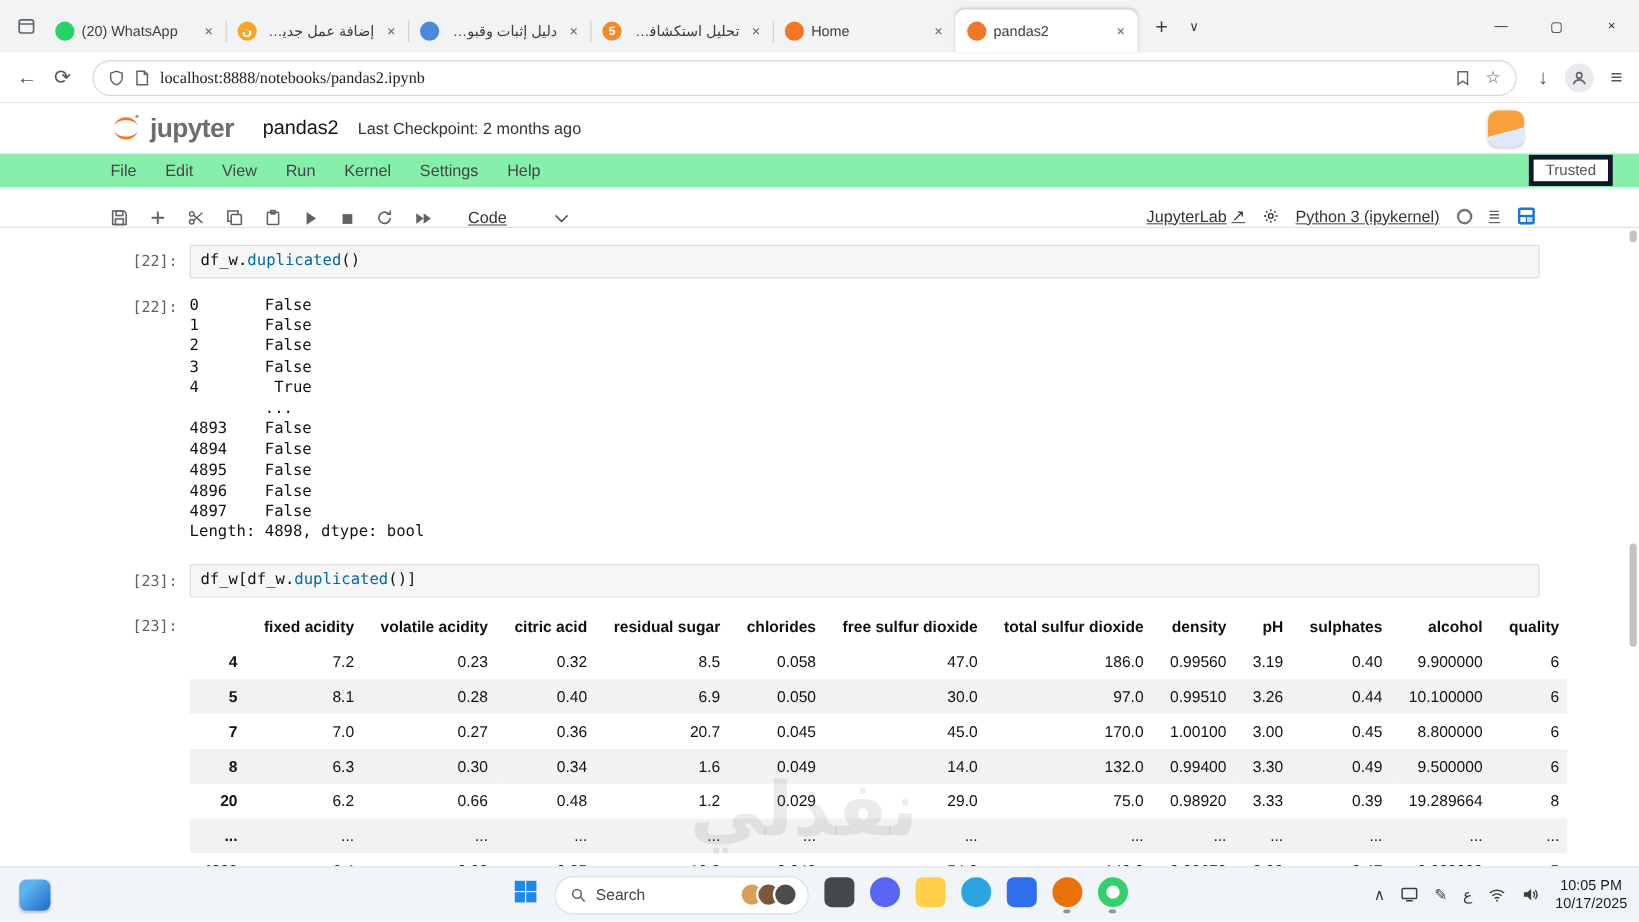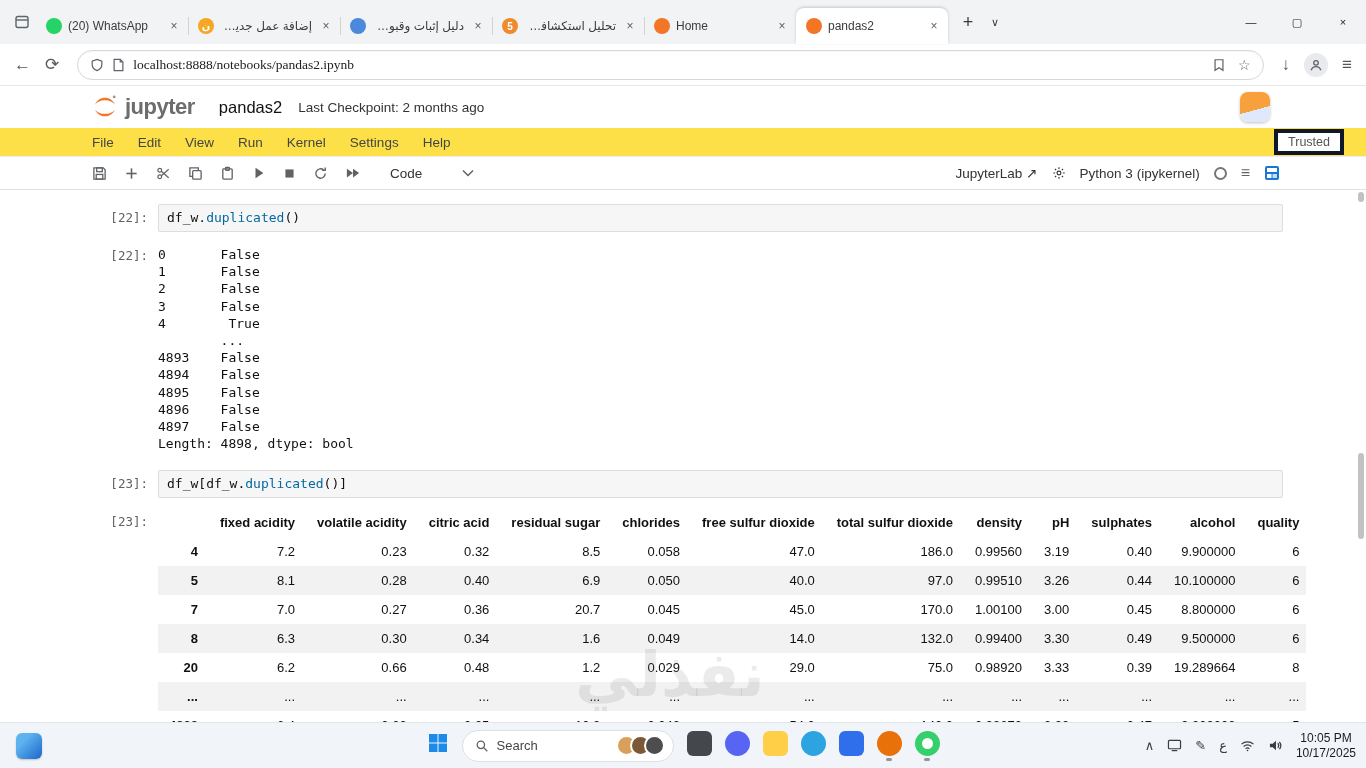--- a/index.html
+++ b/index.html
@@ -34,26 +34,26 @@
 
   
   .jheader { height:42px; background:#fff; display:flex; align-items:center; padding:0 96px 0 90px; flex:0 0 auto; }
   .jlogo { display:flex; align-items:center; gap:5px;font-weight:bold; }
   .jlogo-text { font-size:22px; color:#6d6d6d; letter-spacing:-0.5px; }
   .jtitle { margin-left:24px; font-size:16.5px; color:#111; }
   .jcheckpoint { margin-left:16px; font-size:13.5px; color:#333; }
   .ext-badge { margin-left:auto; width:30px; height:30px; border-radius:8px; background:linear-gradient(165deg,#f8a13c 58%,#dfe9fb 58%); box-shadow:0 1px 3px rgba(0,0,0,.25); }
 
   
-  .menubar { height:29px; background:#fde047; border-bottom:1px solid #ededed; display:flex; align-items:center; padding:0 22px 0 92px; gap:24px; font-size:13.5px; color:#454545; flex:0 0 auto; }
+  .menubar { height:29px; background:#86efac; border-bottom:1px solid #ededed; display:flex; align-items:center; padding:0 22px 0 92px; gap:24px; font-size:13.5px; color:#454545; flex:0 0 auto; }
   .menu-item { cursor:default; }
   .trusted { margin-left:auto; font-size:12.5px; color:#555; border:4px solid #0f172a; padding:2px 10px; background:#fff; }
 
   
-  .jtoolbar { height:33px; background:#fff; border-bottom:1px solid #e2e2e2; display:flex; align-items:center; padding:0 86px 0 92px; gap:17px; color:#5f6368; flex:0 0 auto; }
+  .jtoolbar { height:33px; background:#fff; border-bottom:1px solid #e2e2e2; display:flex; align-items:flex-end; padding:0 86px 0 92px; gap:17px; color:#5f6368; flex:0 0 auto;text-decoration:underline; }
   .tbtn { display:flex; align-items:center; justify-content:center; }
   .celltype { display:flex; align-items:center; gap:40px; font-size:13.5px; color:#333; margin-left:12px; }
   .jt-right { margin-left:auto; display:flex; align-items:center; gap:14px; font-size:13.5px; color:#333; }
   .jlab-link { display:flex; align-items:center; gap:4px; }
   .kstatus { width:13px; height:13px; border:2px solid #767676; border-radius:50%; }
   .lines-ico { font-size:16px; color:#5f6368; }
 
   
   .notebook { flex:1; background:#fff; position:relative; padding-top:14px; overflow:hidden; }
   .cellrow { display:flex; margin-bottom:10px; }
@@ -367,21 +367,21 @@
                 <td>9.900000</td>
                 <td>6</td>
               </tr>
               <tr>
                 <th>5</th>
                 <td>8.1</td>
                 <td>0.28</td>
                 <td>0.40</td>
                 <td>6.9</td>
                 <td>0.050</td>
-                <td>40.0</td>
+                <td>30.0</td>
                 <td>97.0</td>
                 <td>0.99510</td>
                 <td>3.26</td>
                 <td>0.44</td>
                 <td>10.100000</td>
                 <td>6</td>
               </tr>
               <tr>
                 <th>7</th>
                 <td>7.0</td>

